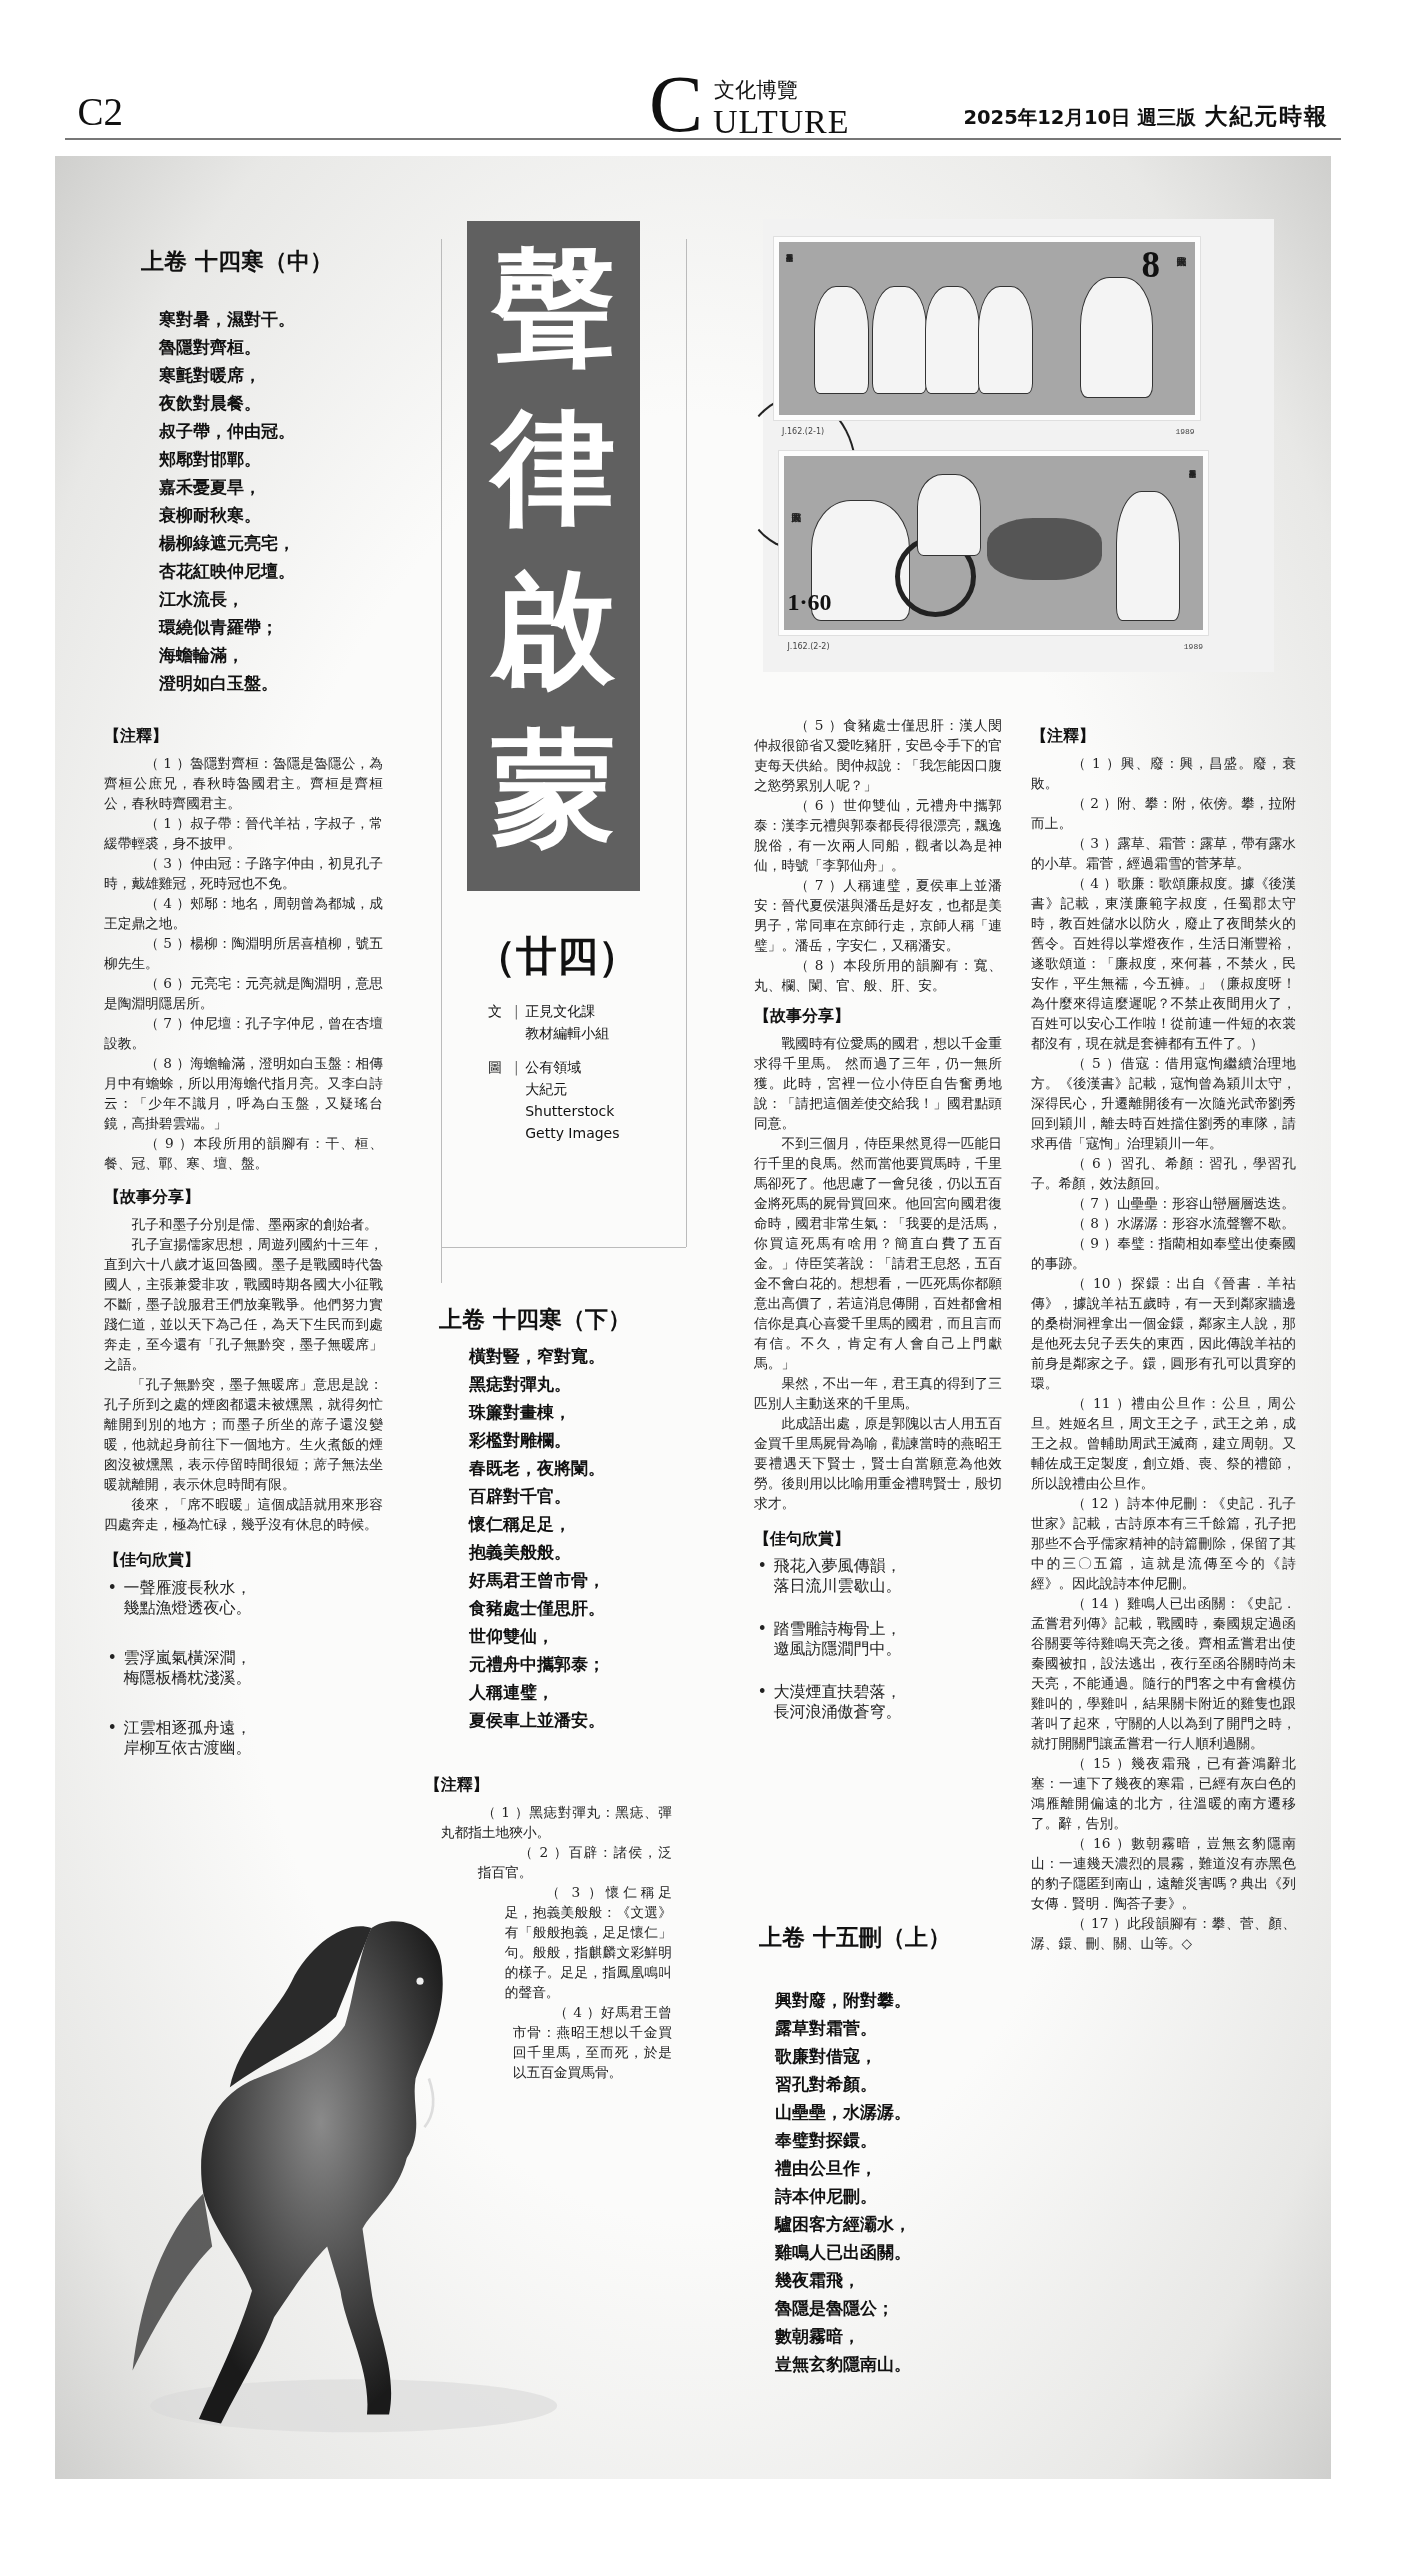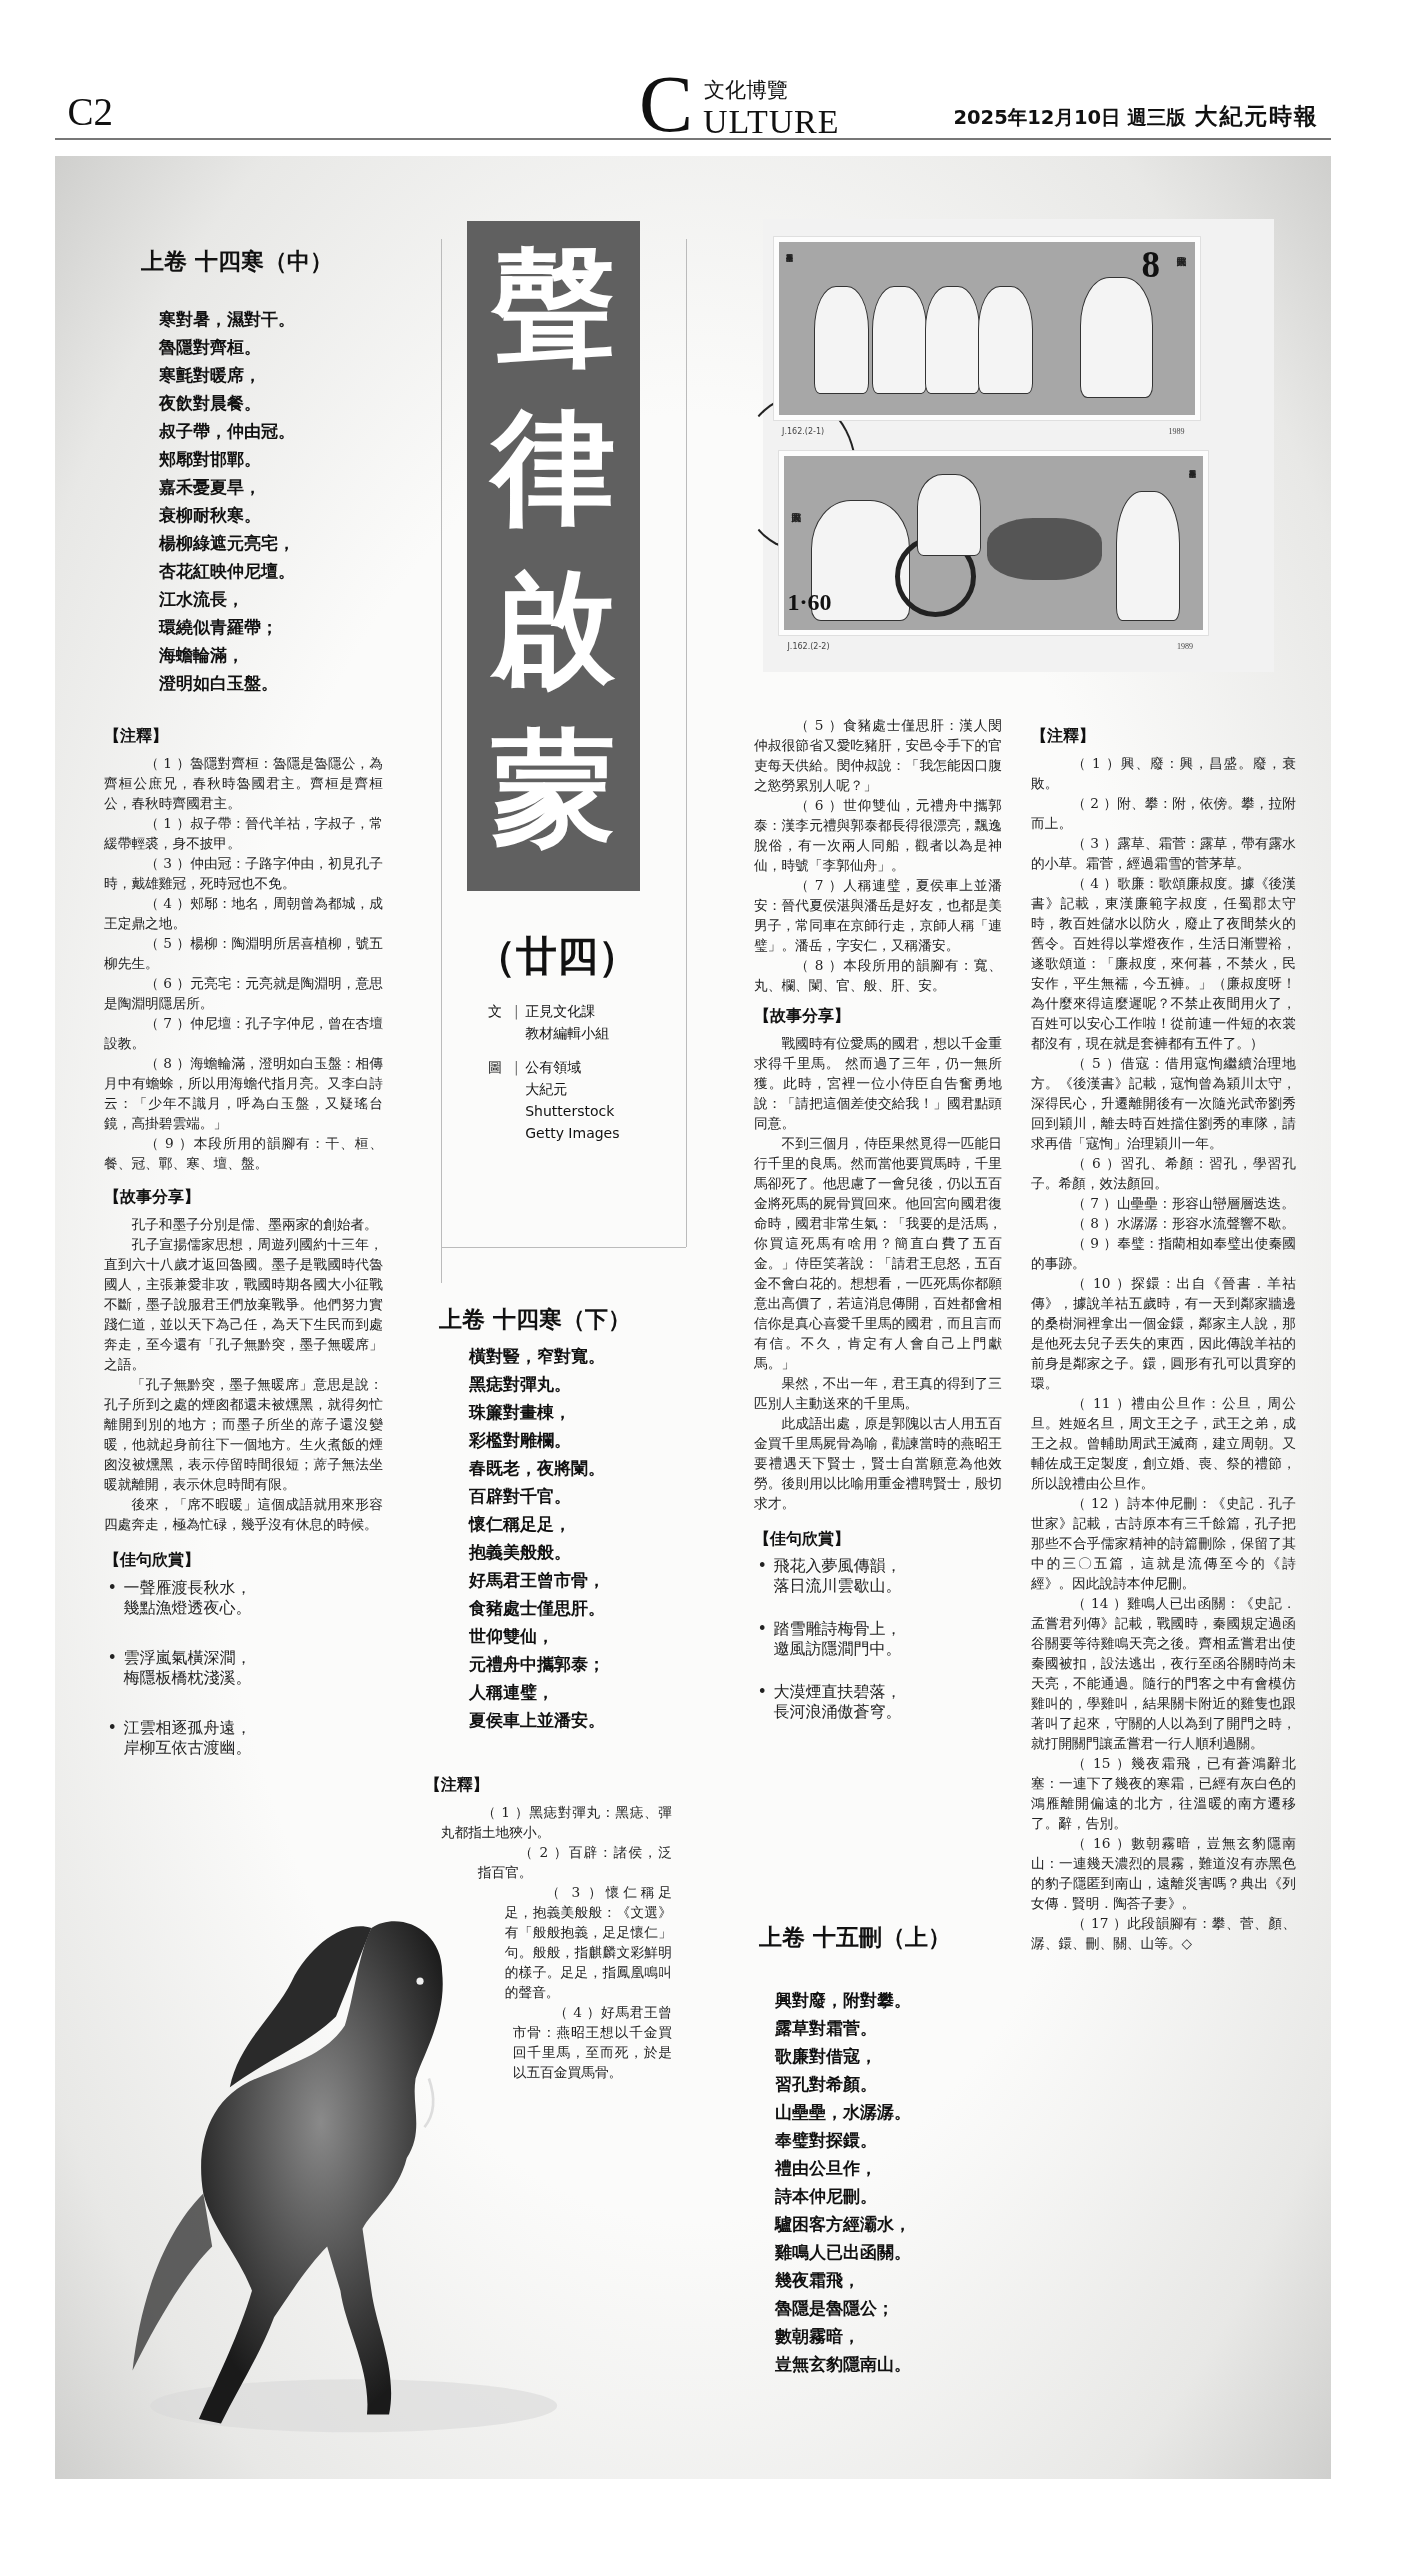--- a/index.html
+++ b/index.html
@@ -1,19 +1,19 @@
 <!DOCTYPE html>
 <html style="font-size:14px"><head>
 <meta charset="utf-8">
 <style>
   html, body { margin:0; padding:0; }
   body { width:1415px; height:2576px; background:#ffffff; position:relative; overflow:hidden;
          font-family:"DejaVu Serif", "Liberation Serif", serif; color:#222; }
   
-  .masthead { position:absolute; left:55px; top:71px; width:1276px; height:67px; border-bottom:2.7px solid #777; }
+  .masthead { position:absolute; left:65px; top:71px; width:1276px; height:67px; border-bottom:2.7px solid #777; }
   .page-num { position:absolute; left:12.4px; top:17.7px; font-family:"Liberation Serif", serif; font-size:39px; color:#111; }
   .brand { position:absolute; left:584px; top:0px; height:67px; }
   .brand .bigC { position:absolute; left:0; top:-7px; font-family:"Liberation Serif", serif; font-size:81px; line-height:81px; color:#111; }
   .brand .sub-cn { position:absolute; left:65px; top:5.3px; font-family:"DejaVu Sans", sans-serif; font-size:21px; color:#111; white-space:nowrap; }
   .brand .sub-en { position:absolute; left:64px; top:32px; font-family:"Liberation Serif", serif; font-size:34px; letter-spacing:0.9px; color:#111; white-space:nowrap; }
   .dateline { position:absolute; right:12.4px; top:30px; font-family:"DejaVu Sans", sans-serif; font-size:19.5px; font-weight:bold; color:#111; white-space:nowrap; }
   .dateline .paper { font-family:"DejaVu Serif", serif; font-size:23px; margin-left:8.8px; letter-spacing:1.8px; }
 
   
   .sheet { position:absolute; left:55px; top:156px; width:1276px; height:2323px;
@@ -37,21 +37,21 @@
   .credits { position:absolute; left:488px; top:1000px; font-family:"DejaVu Sans", sans-serif; font-size:14px; line-height:22px; color:#111; }
   .credits .row { display:flex; }
   .credits .lbl { width:19.5px; }
   .credits .sep { width:17.7px; text-align:center; color:#777; }
 
   
   .stamp-wrap { position:absolute; left:763px; top:219px; width:511px; height:453px; background:#f2f2f2; }
   .stamp { position:absolute; background:#a7a7a7; border:5.3px solid #fdfdfd; box-shadow:0 0 0 0.9px #ddd; }
   .stamp .val { position:absolute; font-family:"Liberation Serif", serif; font-weight:bold; color:#111; }
   .stamp .code { position:absolute; bottom:-21px; font-family:"DejaVu Sans", sans-serif; font-size:8px; color:#444; }
-  .stamp .yr { position:absolute; bottom:-21px; right:10px; font-family:Liberation Serif, serif; font-size:8px; color:#444; }
+  .stamp .yr { position:absolute; bottom:-21px; right:0; font-family:Liberation Mono, monospace; font-size:8px; color:#444; }
   .stamp .vtxt { position:absolute; writing-mode:vertical-rl; font-family:"DejaVu Sans", sans-serif; color:#222; }
   .fig { position:absolute; background:#f4f4f4; border-radius:40% 40% 10% 10%; border:1.8px solid #333; }
   .postmark { position:absolute; left:-25px; top:177px; width:115px; height:150px; border:2.7px solid #222; border-radius:50%; border-left-color:transparent; }
 
   
   .horse { position:absolute; left:106px; top:1875px; width:460px; height:575px; }
 </style>
 </head>
 <body>
 

